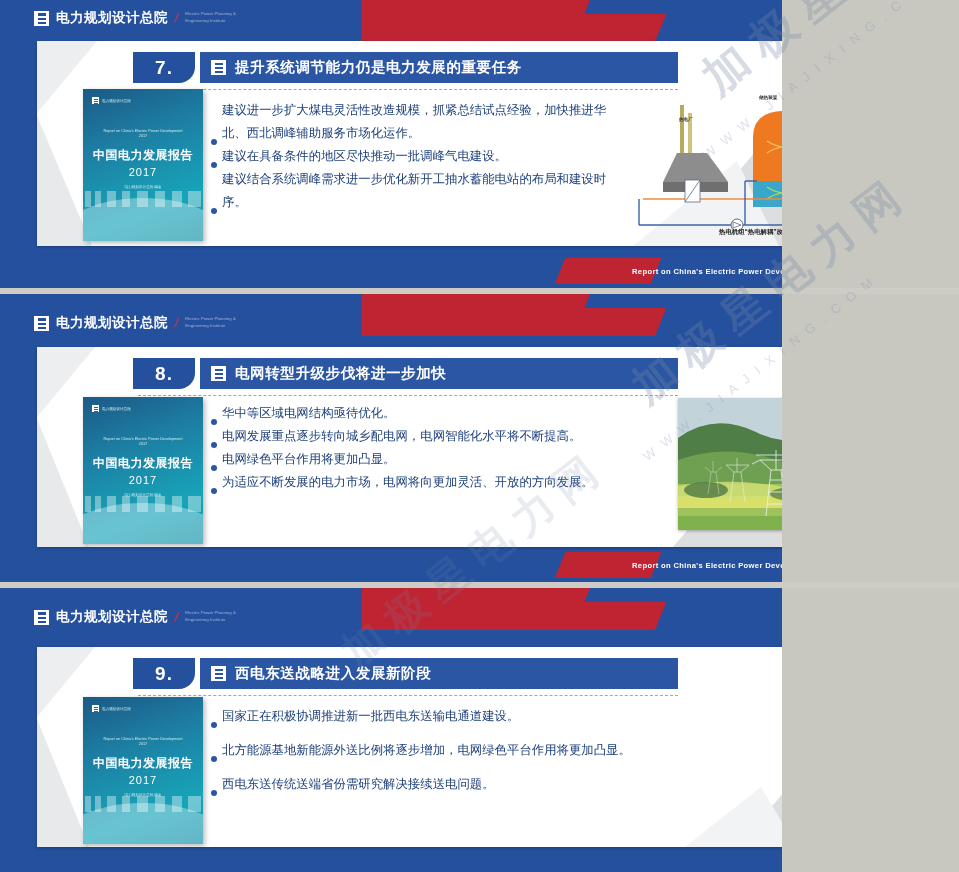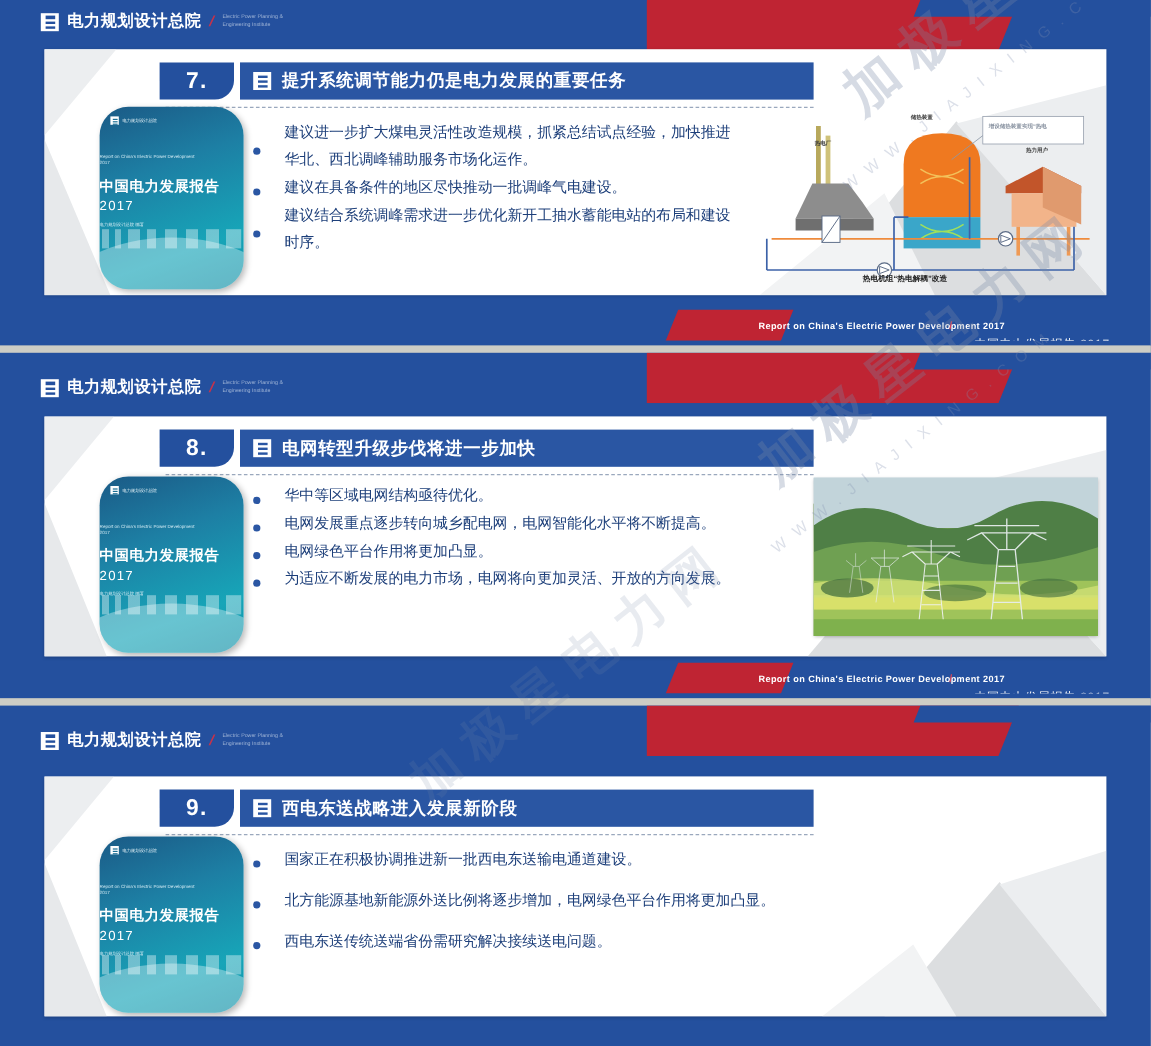--- a/index.html
+++ b/index.html
@@ -9,21 +9,21 @@
     overflow: hidden;
     background: #1f4e9c;
     font-family: "Liberation Sans", "DejaVu Sans", sans-serif;
   }
   .page { position: relative; width: 959px; height: 872px; background: #c8c8c0; }
 
   
   .slide {
     position: absolute;
     left: 0;
-    width: 959px;
+    width: 782px;
     background: #24509e;
     overflow: hidden;
   }
   #slide-1 { top: 0;   height: 288px; }
   #slide-2 { top: 294px; height: 288px; }
   #slide-3 { top: 588px; height: 284px; }
 
   .slide-gap {
     position: absolute;
     left: 0; width: 959px; height: 6px;
@@ -178,43 +178,43 @@
   .title-dash {
     position: absolute;
     border-top: 1px dashed #9aa8bd;
     height: 0;
   }
 
   
   .bullets { position: absolute; }
   .bullet {
     display: flex;
-    align-items: center;
-    gap: 20px;
+    align-items: flex-end;
+    gap: 5px;
     color: #1d3f7a;
     font-size: 12.4px;
     line-height: 1.85;
   }
   .bullet-dot {
     width: 6px; height: 6px;
     border-radius: 50%;
     background: #2a56a3;
     flex: 0 0 auto;
     margin-top: 8px;
   }
   .bullet-text { flex: 1 1 auto; }
 
   
   .book {
     position: absolute;
     background: linear-gradient(160deg,#1b5a86 0%,#1d7fa4 35%,#17a5b8 75%,#0f8fa6 100%);
     box-shadow: 2px 2px 5px rgba(0,0,0,.28);
     overflow: hidden;
     color: #ffffff;
-    border-radius: 24px;
+    text-align: center;
   }
   .book-logo {
     position: absolute;
     top: 8px; left: 9px;
     display: flex; align-items: center; gap: 3px;
   }
   .book-logo-mark {
     width: 7px; height: 7px; background: #ffffff; position: relative;
   }
   .book-logo-mark::after {

